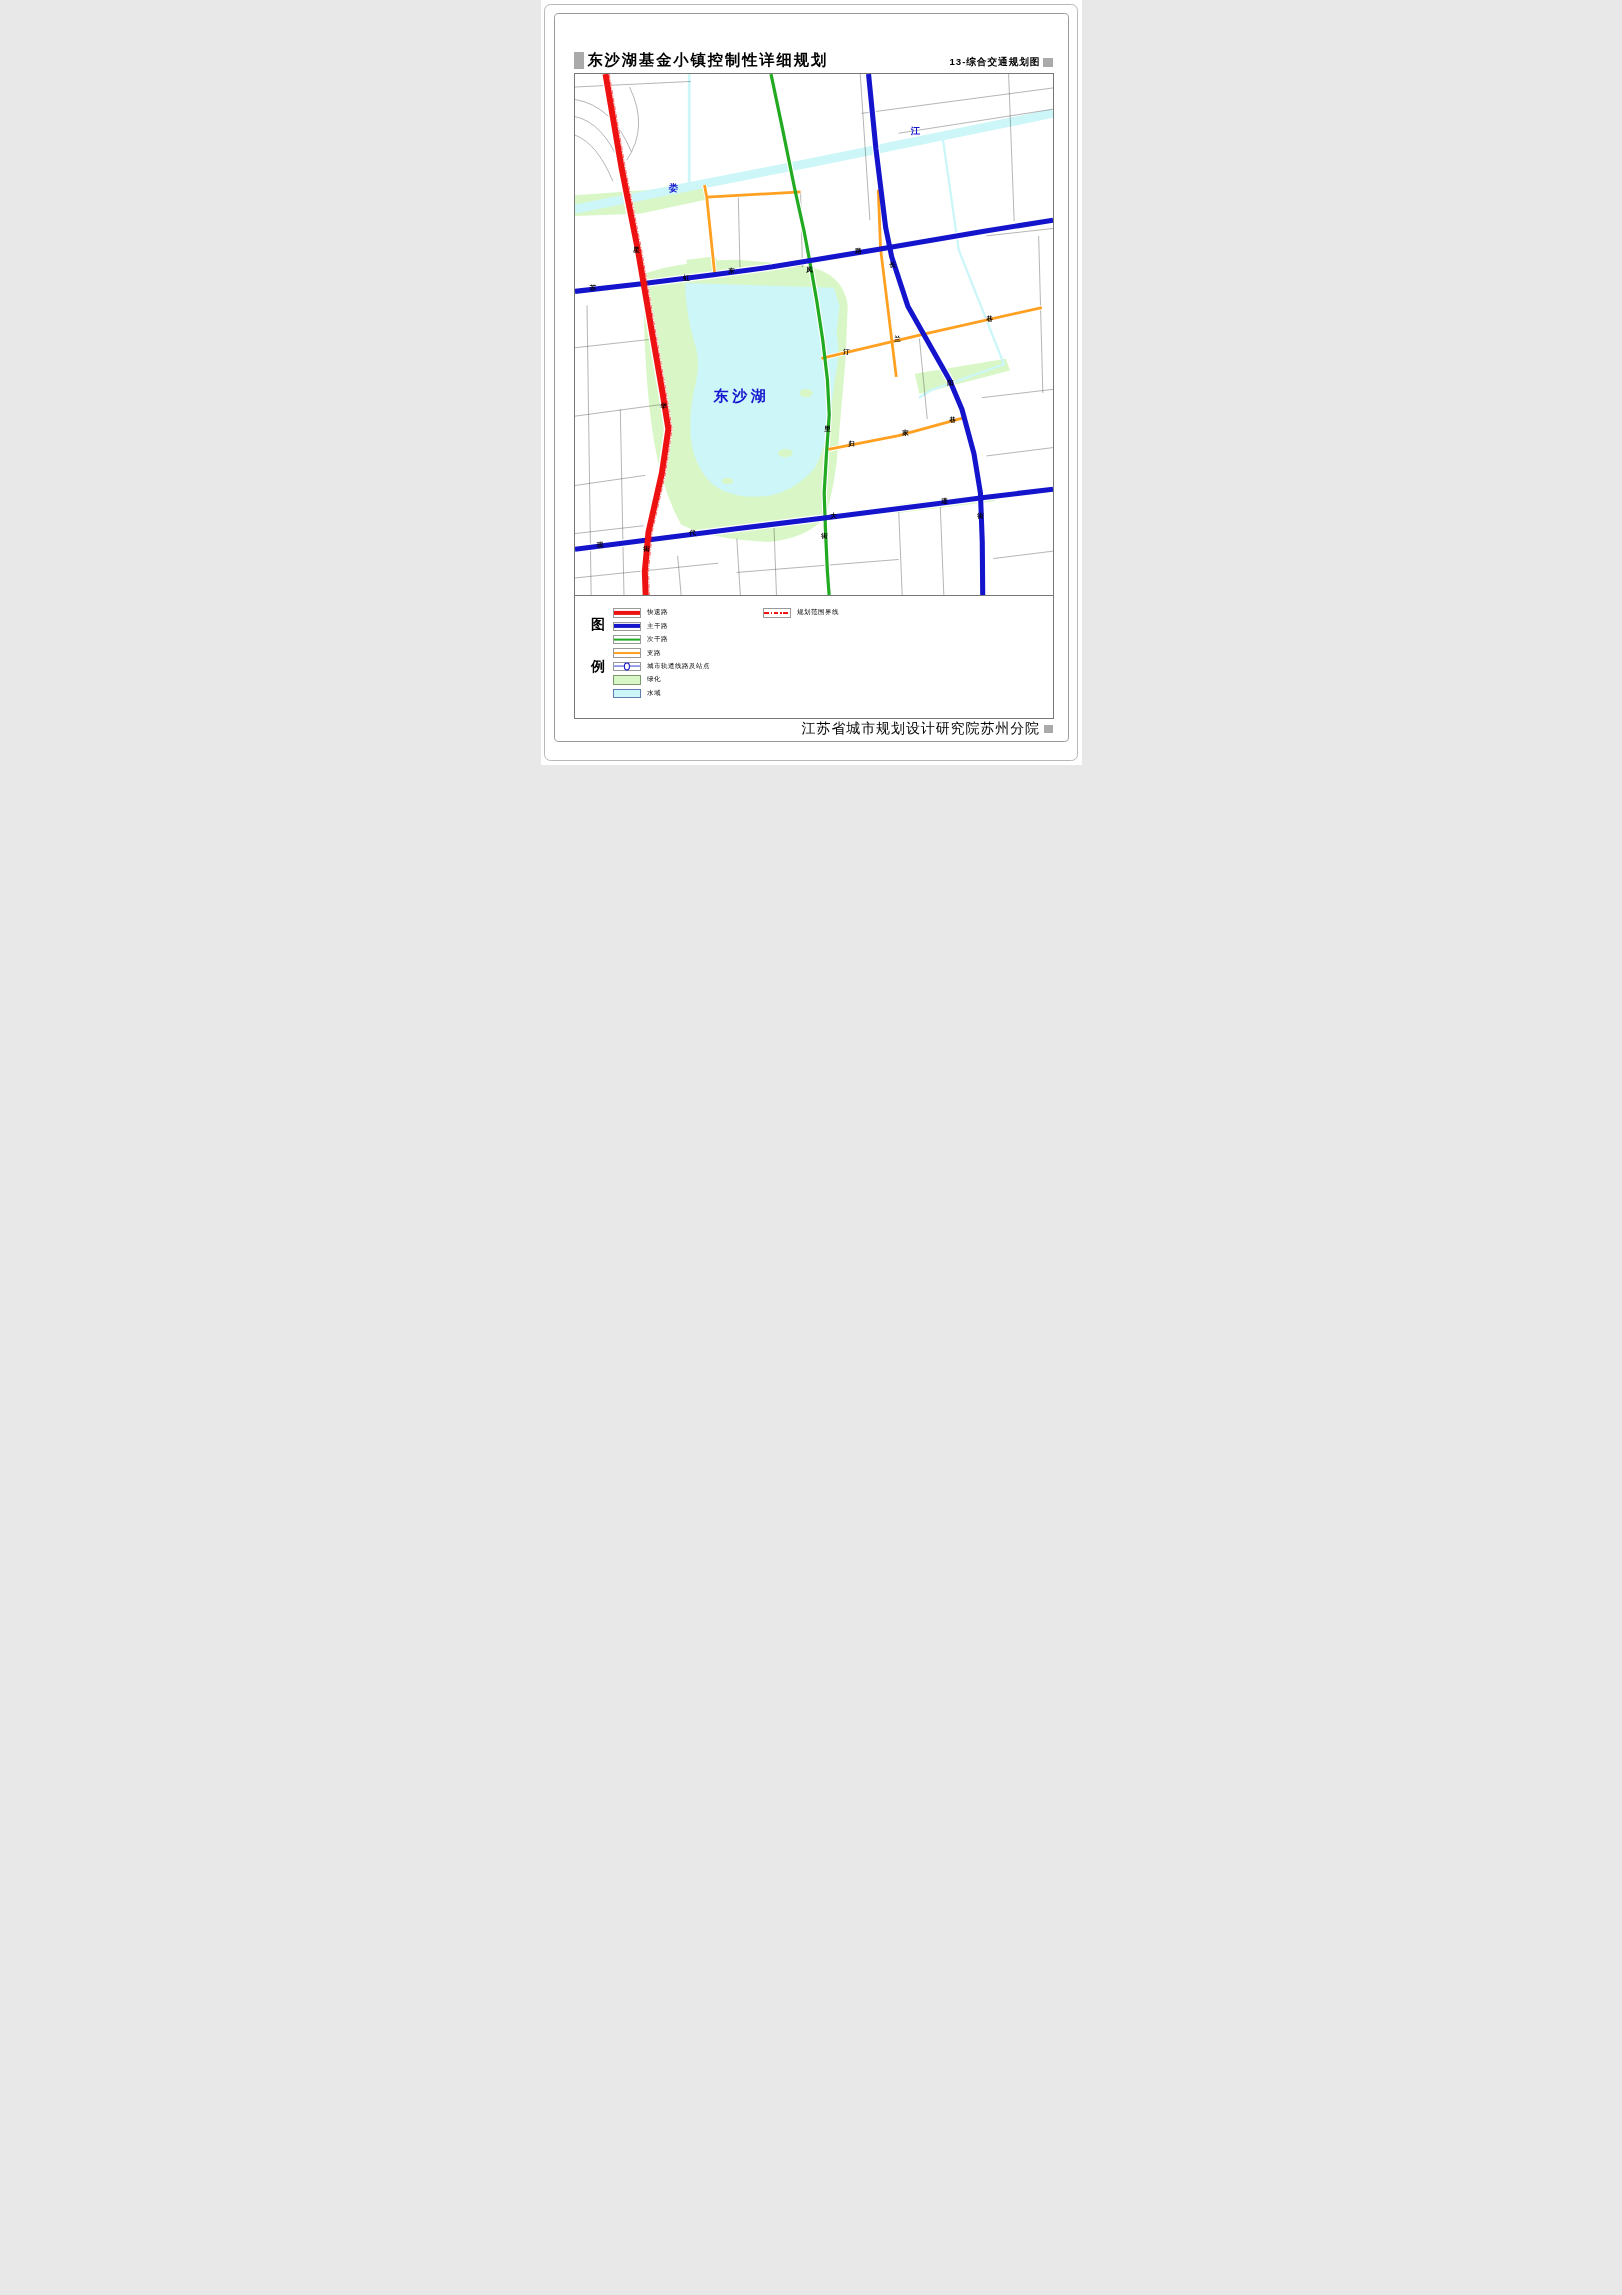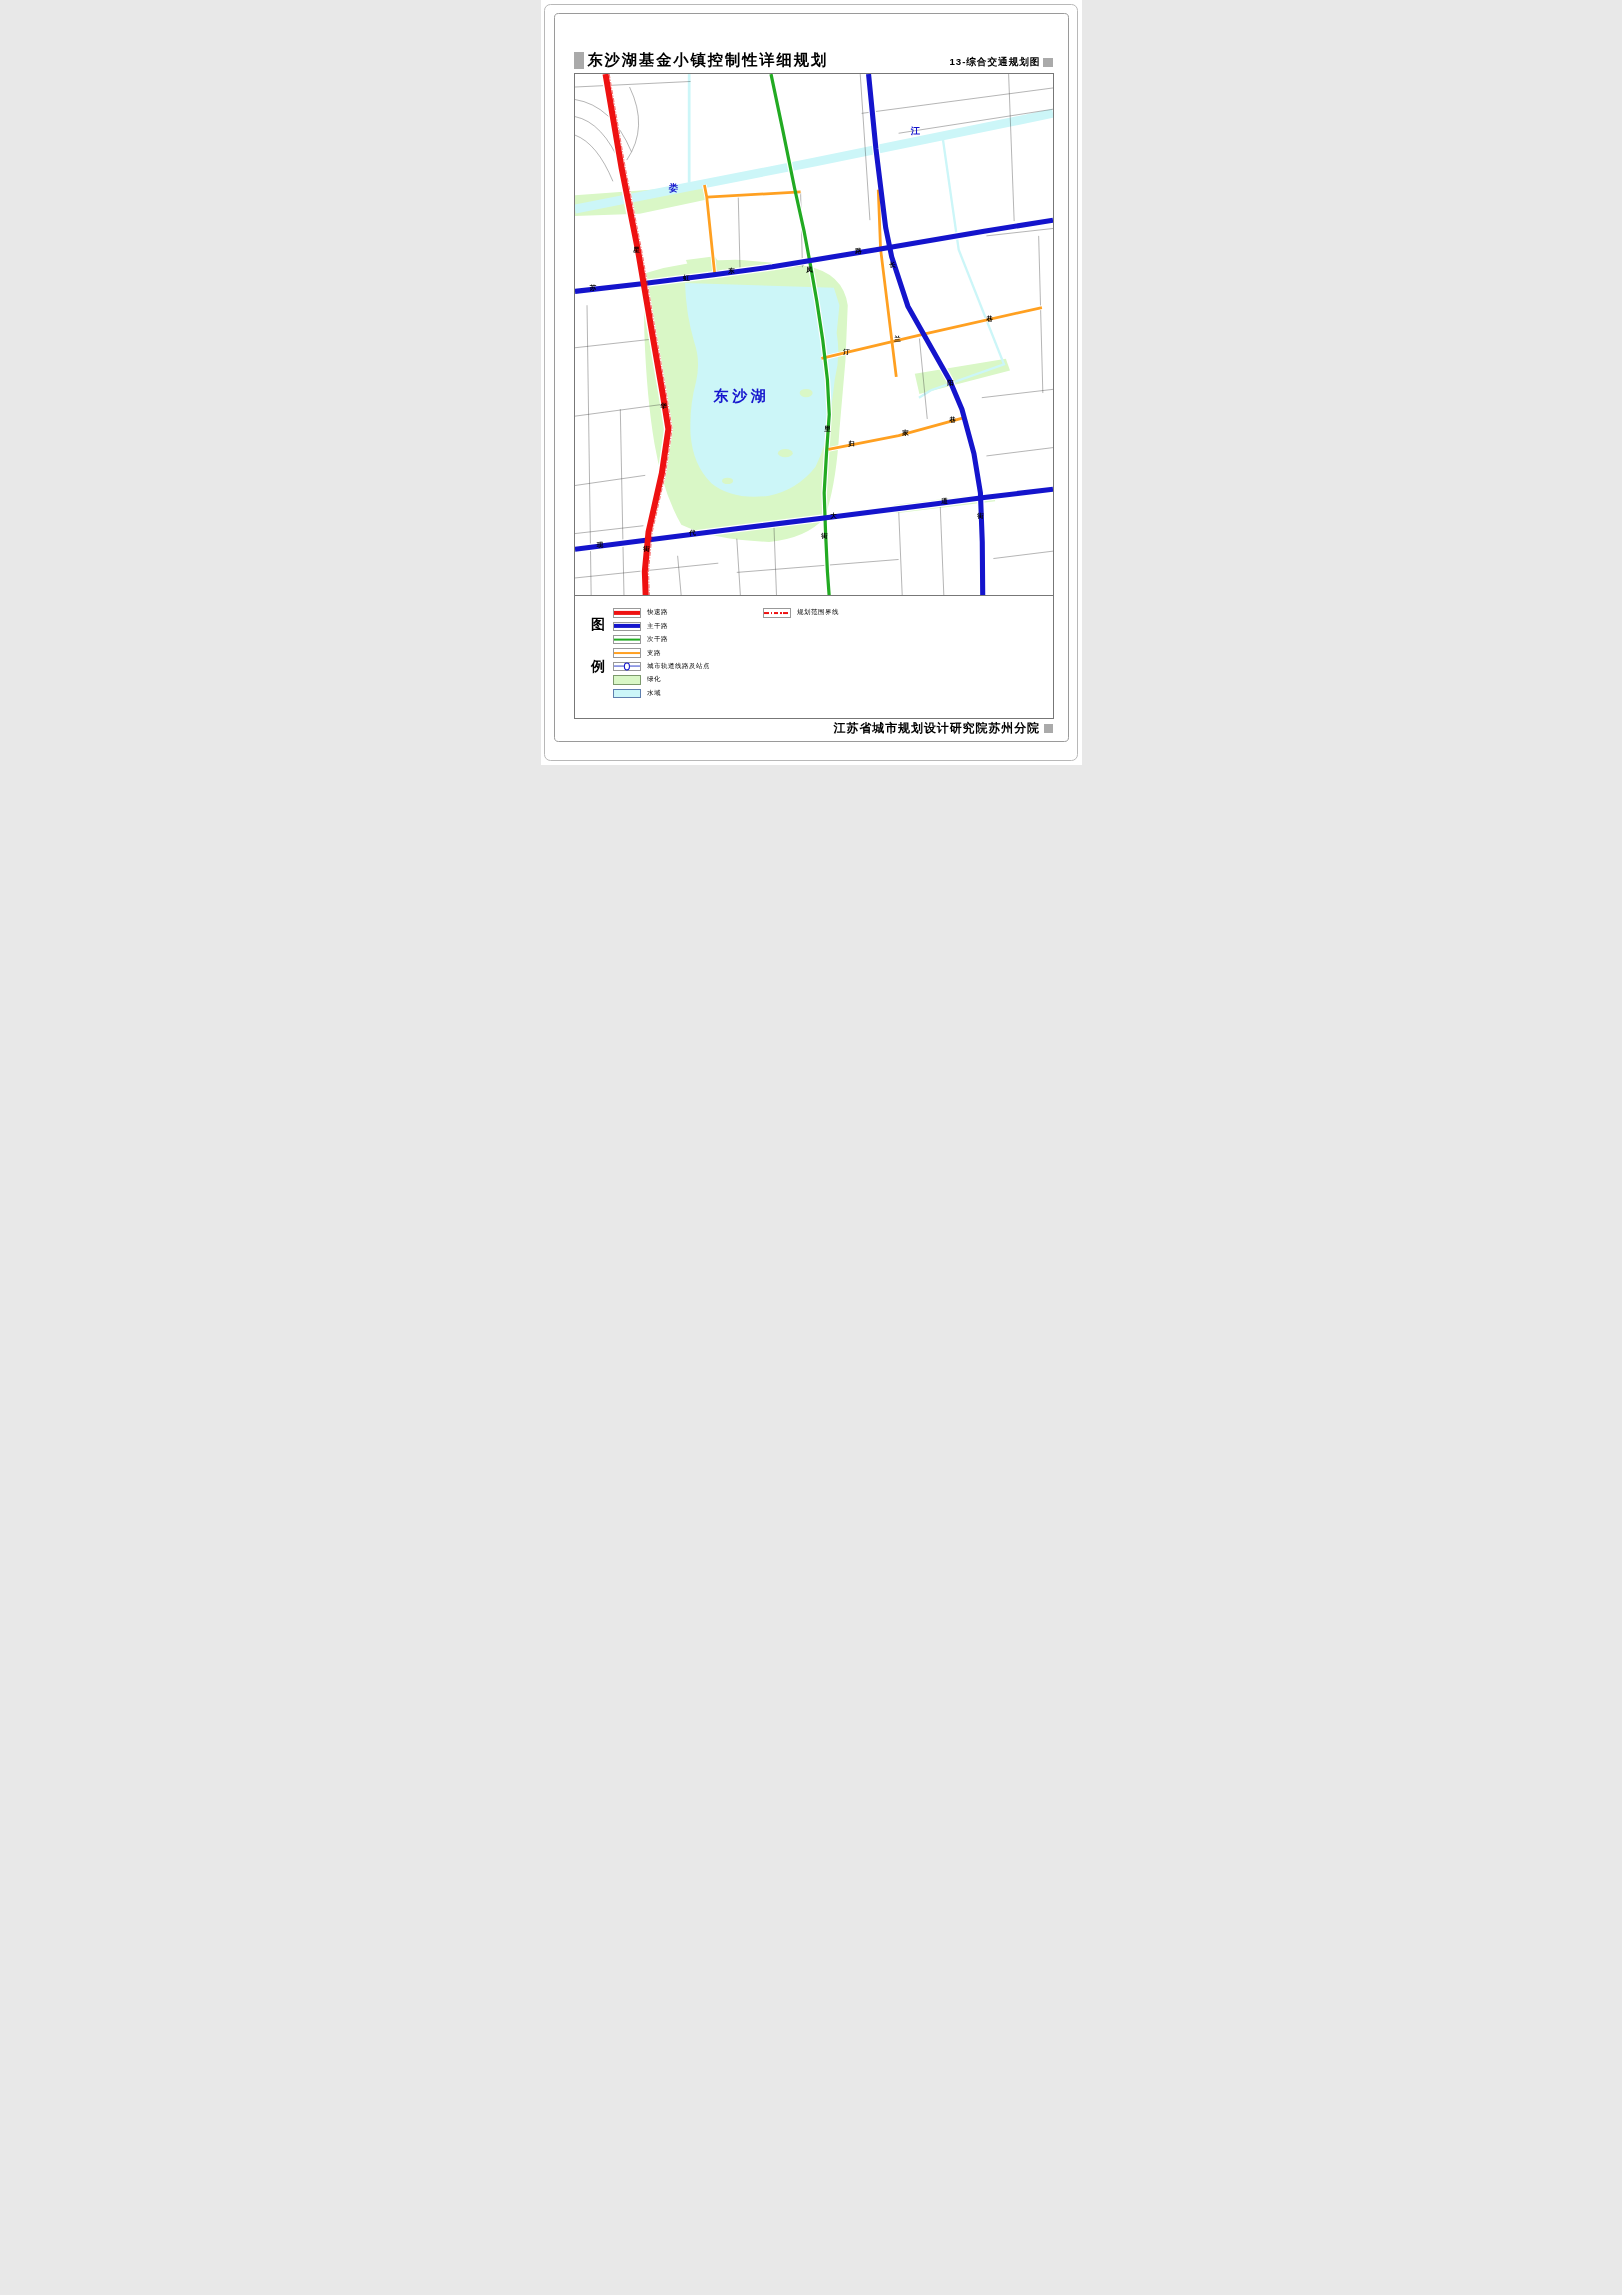--- a/index.html
+++ b/index.html
@@ -39,21 +39,21 @@
   .sw-rail .line{height:0.9px;background:#3344cc;}
   .sw-rail .ring{position:absolute;left:50%;top:50%;width:4.2px;height:5.1px;border:1.2px solid #1414cc;border-radius:50%;background:#fff;transform:translate(-50%,-50%);}
   .sw-green{background:#d9f7c6;border-color:#7d9a6d;}
   .sw-water{background:#ccf6f8;border-color:#5f7fae;}
   .sw-boundary .line{height:1.9px;background:repeating-linear-gradient(90deg,#ee1111 0 4.6px,transparent 4.6px 6.5px,#ee1111 6.5px 7.9px,transparent 7.9px 9.7px);}
   .legend-label{font-size:6.5px;color:#000;margin-left:6.5px;letter-spacing:0.5px;}
   .legend-right{position:absolute;left:188px;top:10.2px;}
 
   
   .footer-row{position:absolute;right:29px;top:720px;display:flex;align-items:center;}
-  .page-footer{font-size:12px;font-weight:bold;color:#000;letter-spacing:0.9px;}
+  .page-footer{font-size:14px;font-weight:normal;color:#000;letter-spacing:0.9px;}
   .footer-square{width:8.8px;height:8.8px;background:#aaaaaa;margin-left:3.7px;}
 </style>
 </head>
 <body>
 
 <div class="page">
   <div class="frame-outer"></div>
   <div class="frame-inner"></div>
 
   <div class="title-row">

